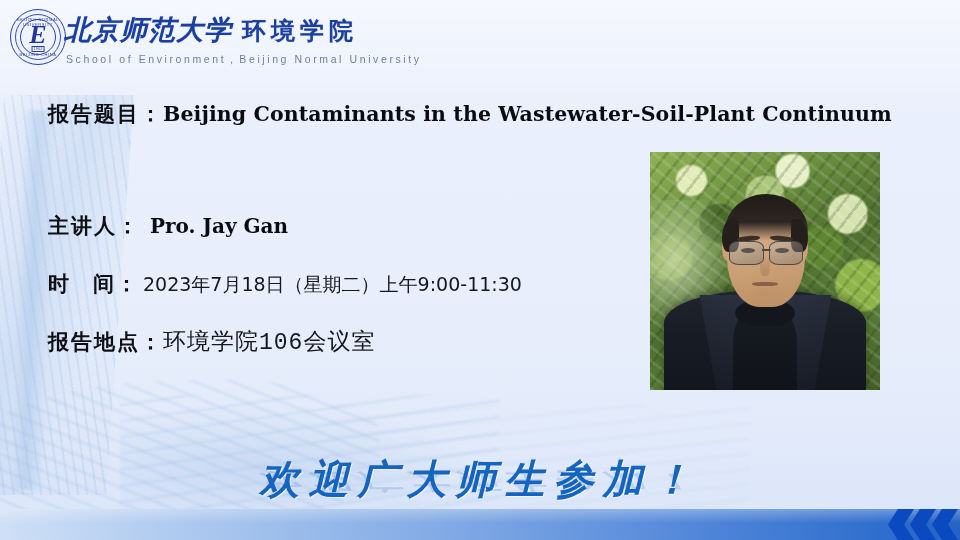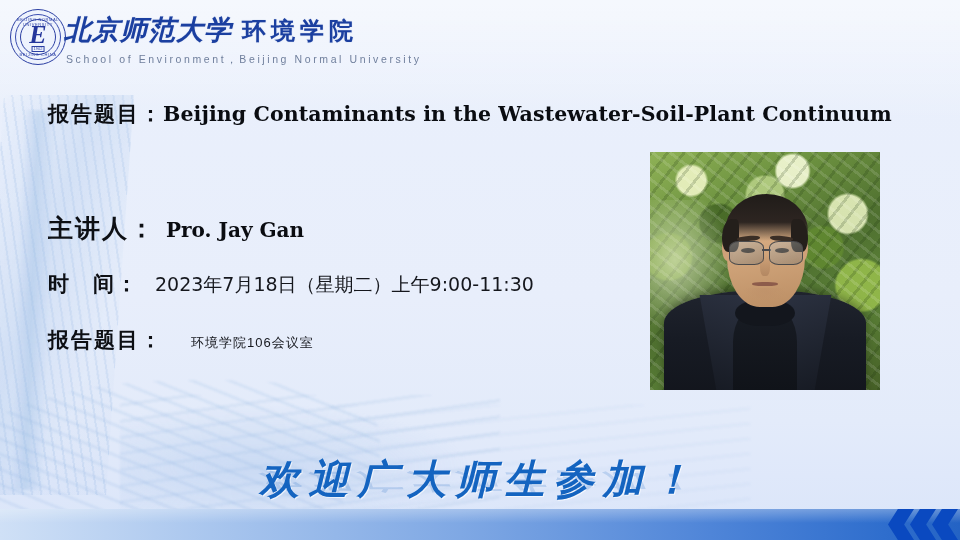--- a/index.html
+++ b/index.html
@@ -98,33 +98,33 @@
     font-family:"DejaVu Sans","Liberation Sans",sans-serif;
     font-weight:bold;color:#0d0f14;letter-spacing:2px;margin-top:17px;
   }
   #line-title{left:48px;top:100px;font-size:21px;}
   #line-title .lbl{font-size:21px;}
   #line-title .val{
     font-family:"DejaVu Serif","Liberation Serif",serif;font-weight:bold;font-size:20.5px;color:#0a0c11;
     letter-spacing:.1px;
   }
   #line-speaker{left:48px;top:212px;font-size:21px;}
-  #line-speaker .lbl{font-size:25px;}
+  #line-speaker .lbl{font-size:21px;}
   #line-speaker .val{
     font-family:"DejaVu Serif","Liberation Serif",serif;font-weight:bold;font-size:20px;margin-left:10px;color:#0a0c11;
   }
   #line-time{left:48px;top:270px;font-size:21px;}
   #line-time .lbl{font-size:21px;}
   #line-time .val{
-    font-family:"DejaVu Sans","Liberation Sans",sans-serif;font-size:19px;margin-left:16px;color:#15171d;letter-spacing:0px;
+    font-family:"DejaVu Sans","Liberation Sans",sans-serif;font-size:19px;margin-left:4px;color:#15171d;letter-spacing:0px;
   }
   #line-place{left:48px;top:326px;font-size:21px;}
   #line-place .lbl{font-size:21px;}
   #line-place .val{
-    font-family:Liberation Sans, sans-serif;font-size:13px;margin-left:28px;color:#15171d;letter-spacing:1px;
+    font-family:Liberation Mono, monospace;font-size:23px;margin-left:0;color:#15171d;letter-spacing:1px;
   }
   .gapspace{display:inline-block;width:22px;}
 
   
   #photo{
     position:absolute;left:650px;top:152px;width:230px;height:238px;overflow:hidden;
     background:#5d7a3a;
   }
   #photo .foliage{
     position:absolute;inset:0;
@@ -288,21 +288,21 @@
 
   <div class="line" id="line-speaker">
     <span class="lbl">主讲人：</span><span class="val">Pro. Jay Gan</span>
   </div>
 
   <div class="line" id="line-time">
     <span class="lbl">时</span><span class="gapspace"></span><span class="lbl">间：</span><span class="val">2023年7月18日（星期二）上午9:00-11:30</span>
   </div>
 
   <div class="line" id="line-place">
-    <span class="lbl">报告题目：</span><span class="val">环境学院106会议室</span>
+    <span class="lbl">报告地点：</span><span class="val">环境学院106会议室</span>
   </div>
 
   <div id="photo">
     <div class="foliage"></div>
     <div class="leafnoise"></div>
     <div class="lightleft"></div>
     <div class="body"></div>
     <div class="lapel-l"></div>
     <div class="lapel-r"></div>
     <div class="turtleneck"></div>

